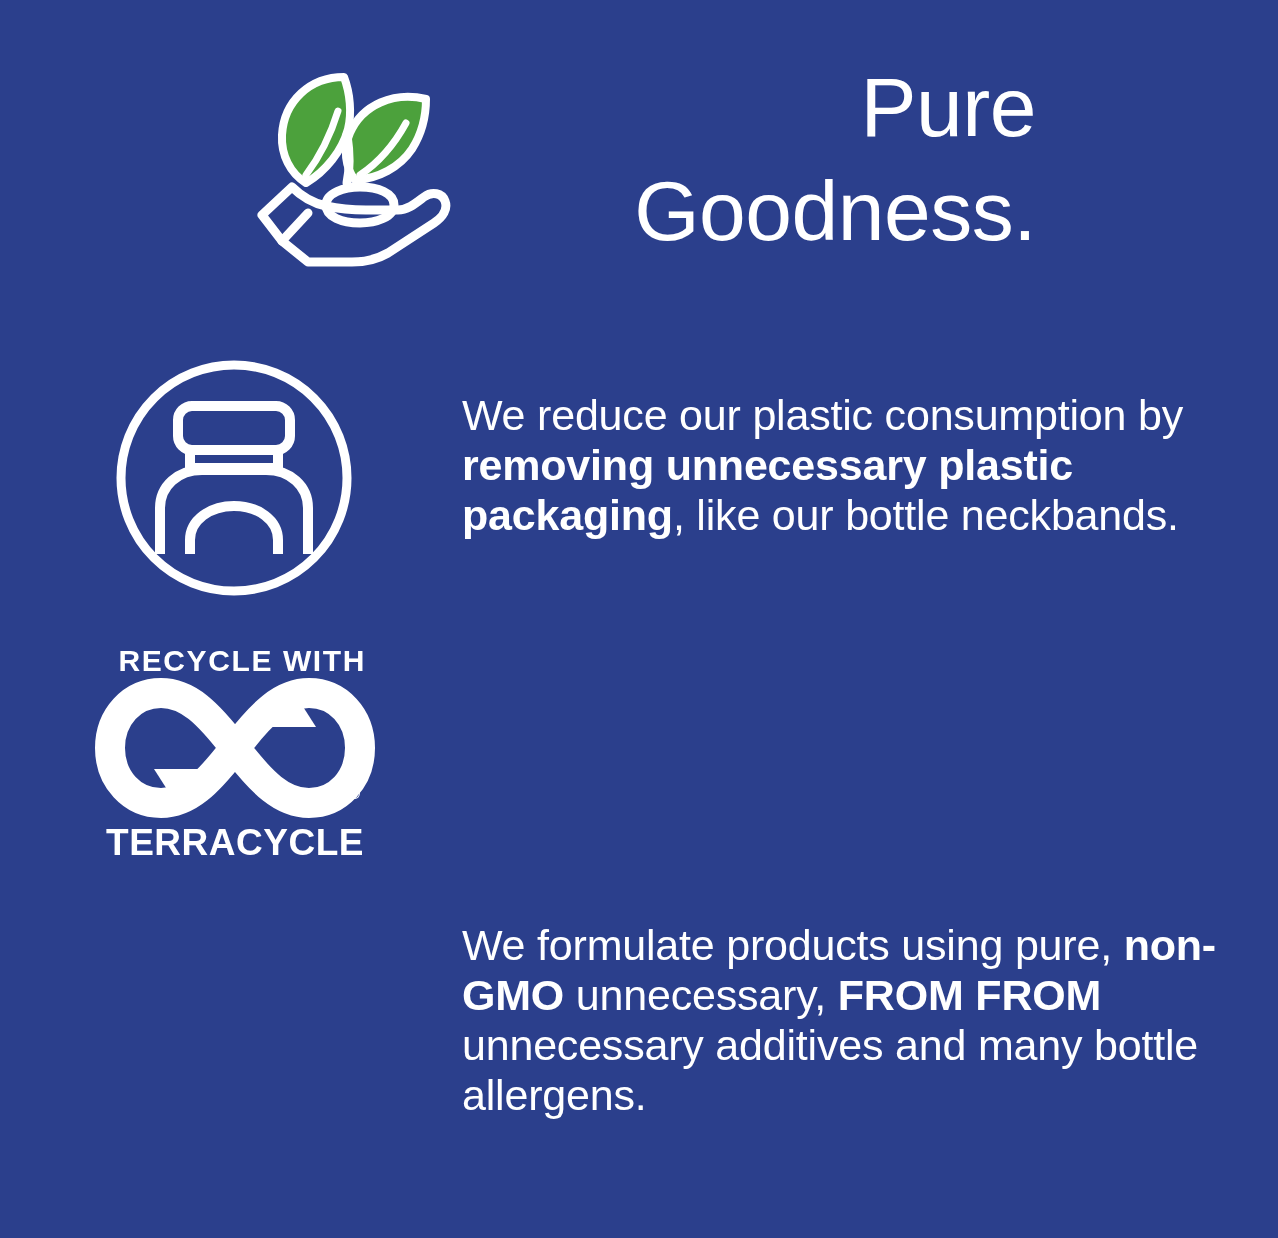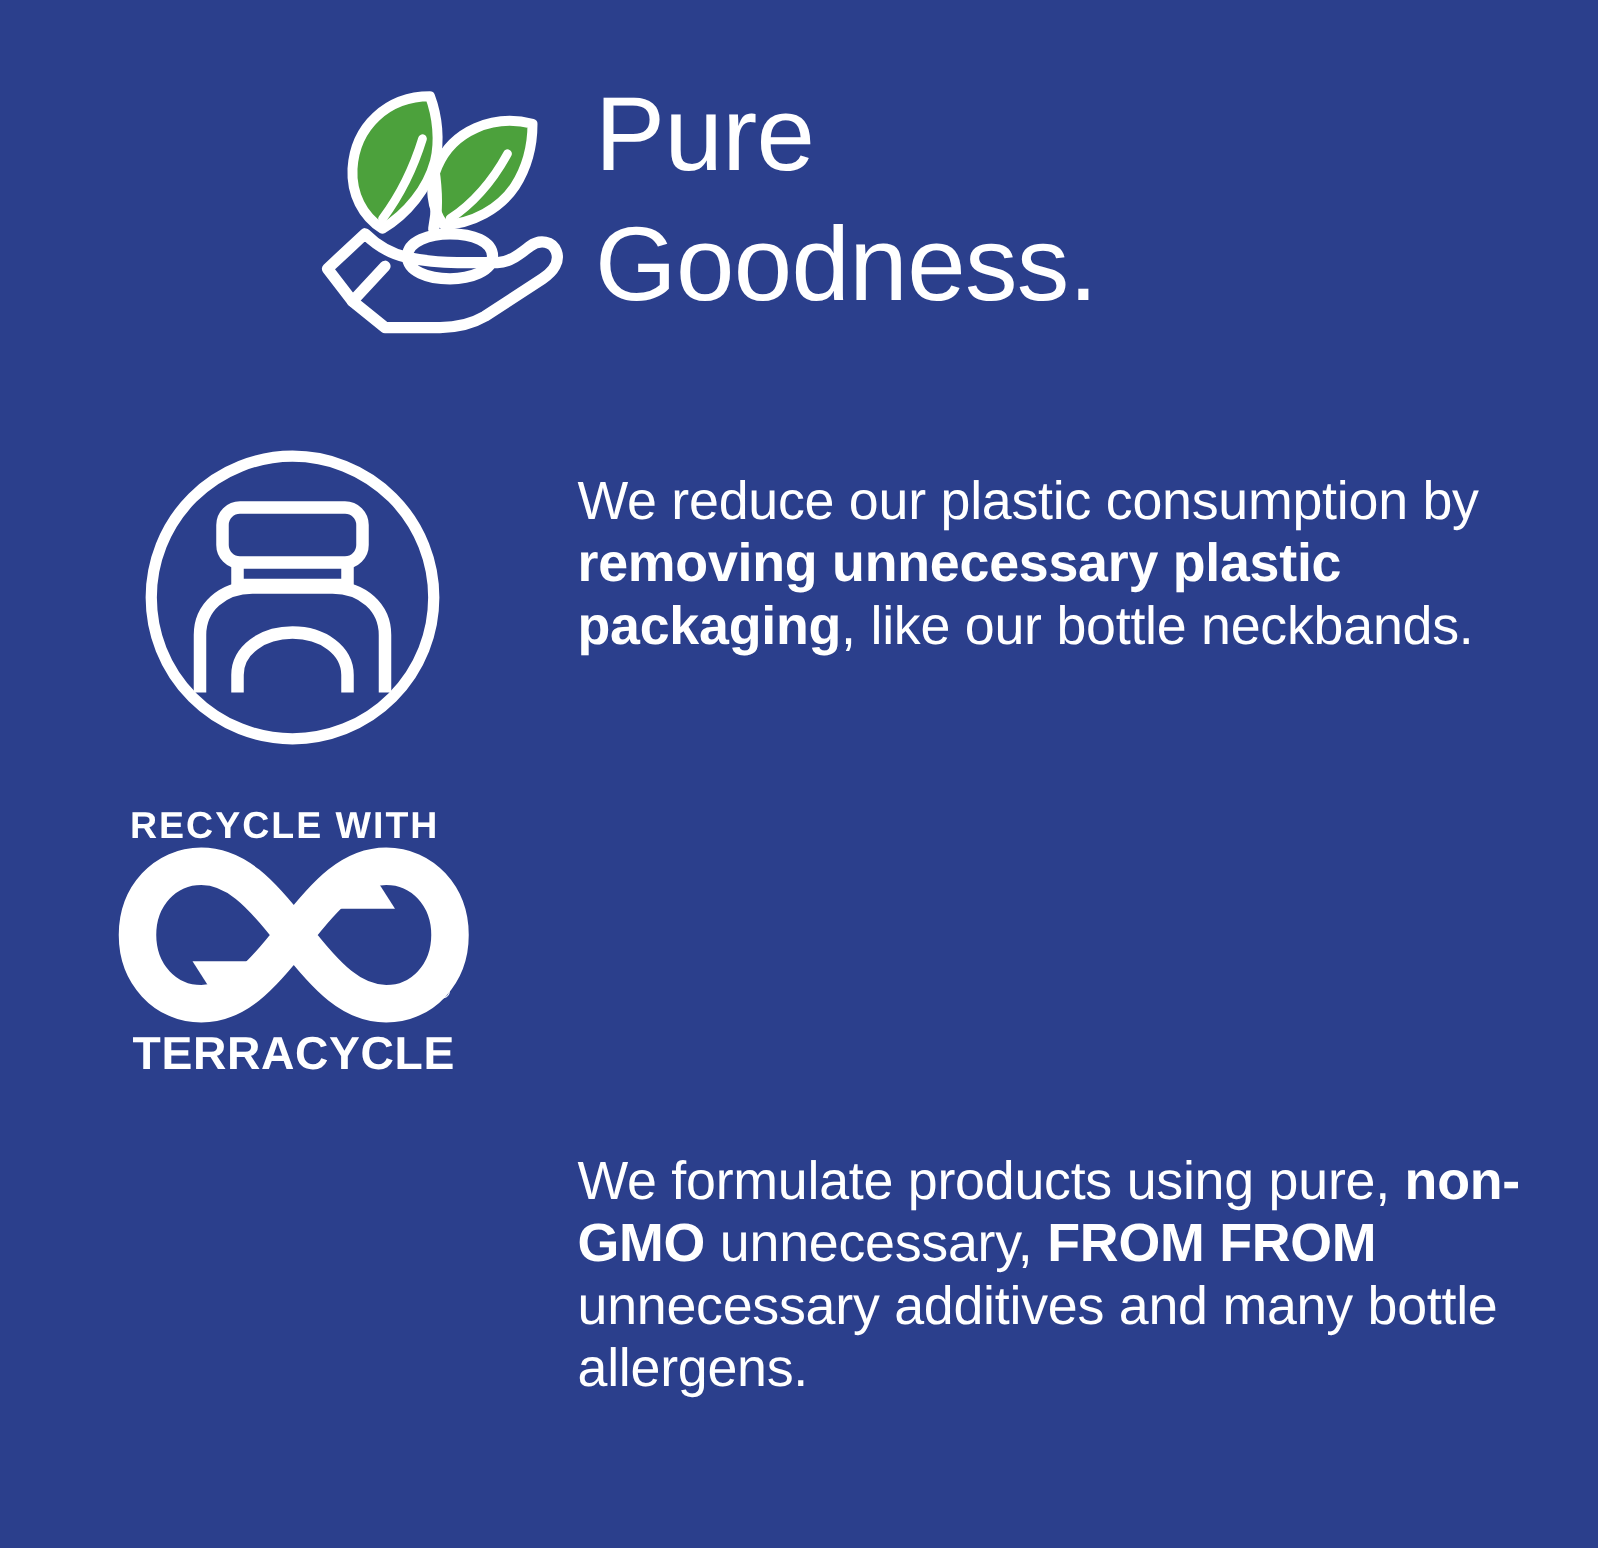--- a/index.html
+++ b/index.html
@@ -17,20 +17,21 @@
     -webkit-font-smoothing: antialiased;
   }
 
   
   .header {
     position: absolute;
     left: 248px;
     top: 55px;
     width: 800px;
     height: 215px;
+    text-align: right;
   }
   .header-logo {
     position: absolute;
     left: 0px;
     top: 8px;
     width: 210px;
     height: 205px;
   }
   .header-title {
     position: absolute;
@@ -69,21 +70,21 @@
   .row-text .sup {
     font-size: 0.55em;
     vertical-align: super;
     line-height: 0;
     font-weight: 700;
   }
 
   
   #row-plastic { top: 352px; height: 250px; }
   #row-plastic .row-icon { left: 110px; top: 6px; width: 248px; height: 240px; }
-  #row-plastic .row-text { top: 24px; width: 790px; }
+  #row-plastic .row-text { top: 38px; width: 790px; }
 
   
   #row-terracycle { top: 645px; height: 225px; }
   #row-terracycle .row-icon { left: 104px; top: 0px; width: 262px; height: 218px; }
   #row-terracycle .row-text { top: 18px; width: 660px; }
 
   
   #row-gmo { top: 900px; height: 255px; }
   #row-gmo .row-icon { left: 110px; top: 6px; width: 250px; height: 245px; }
   #row-gmo .row-text { top: 20px; width: 770px; }
@@ -92,21 +93,21 @@
   .tc-wrap {
     position: relative;
     width: 100%;
     height: 100%;
   }
   .tc-top {
     position: absolute;
     left: 0;
     top: 0px;
     width: 100%;
-    text-align: left;
+    text-align: right;
     color: #ffffff;
     font-size: 30px;
     font-weight: 700;
     letter-spacing: 1.6px;
     line-height: 32px;
   }
   .tc-mark {
     position: absolute;
     left: 0px;
     top: 38px;

